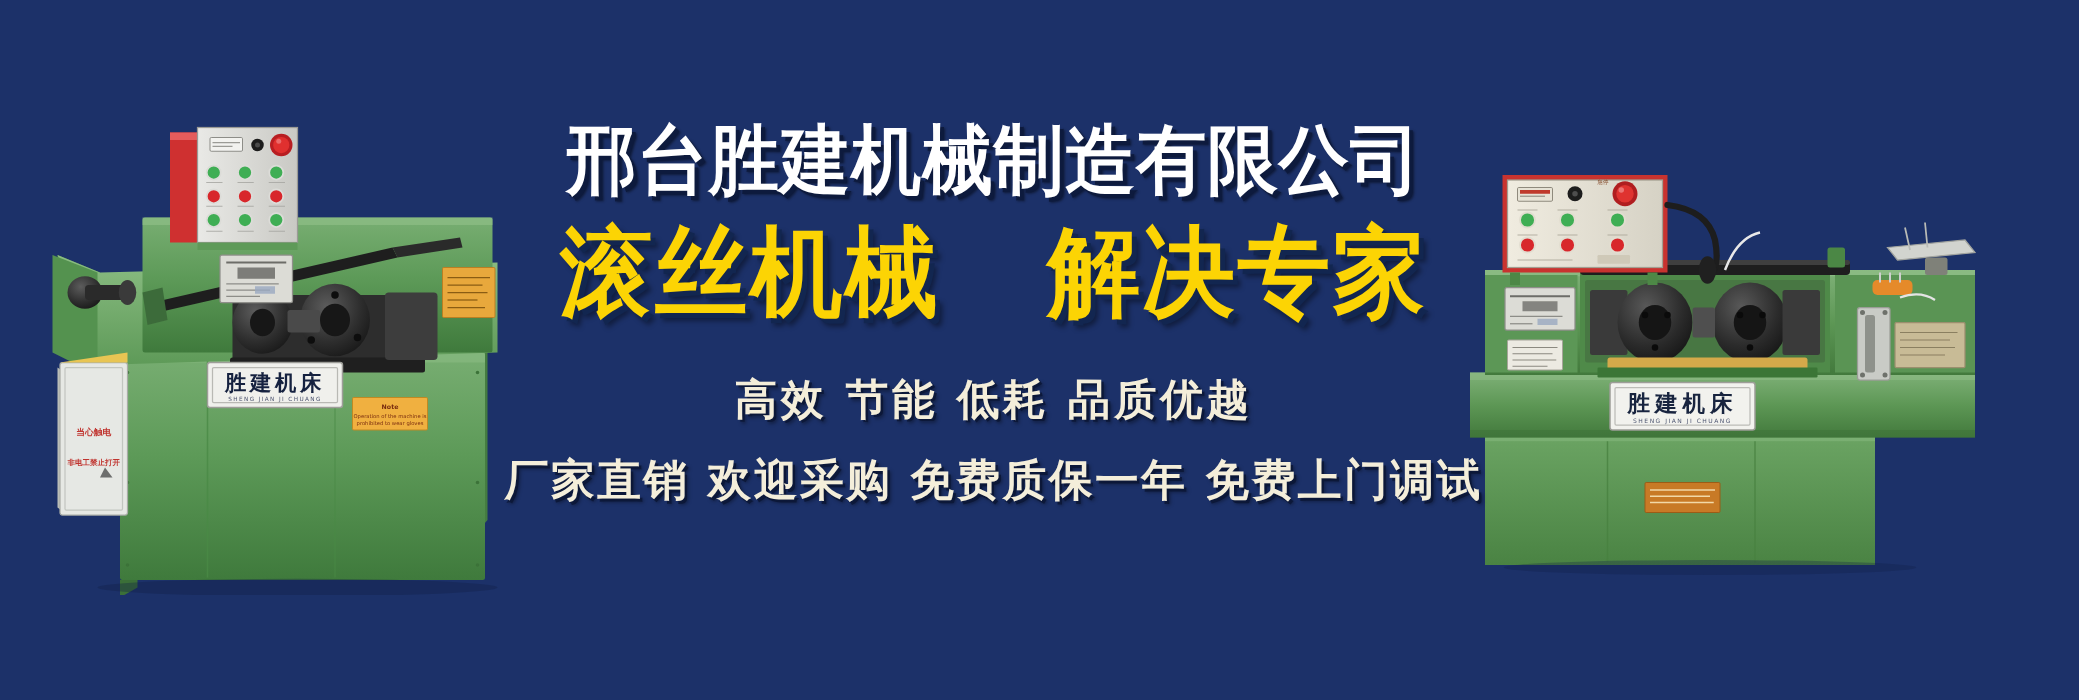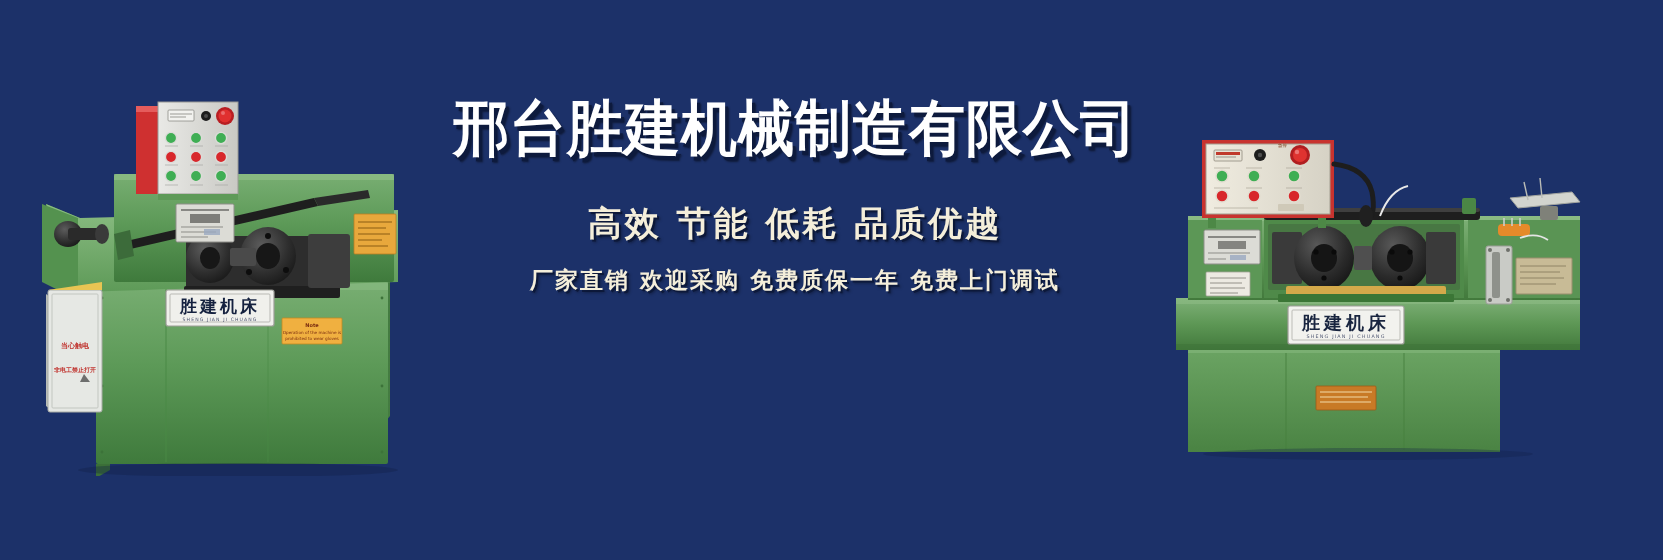--- a/index.html
+++ b/index.html
@@ -51,21 +51,21 @@
   .sub1{
     margin-top:42px;
     font-size:34px;font-weight:bold;
     color:#f4eeda;
     letter-spacing:3px;
     white-space:nowrap;
     text-shadow:2px 2px 0 rgba(10,20,50,.75), 3px 3px 3px rgba(0,0,0,.35);
   }
   .sub2{
     margin-top:18px;
-    font-size:23px;font-weight:bold;
+    font-size:35px;font-weight:bold;
     color:#f4eeda;
     letter-spacing:2px;
     white-space:nowrap;
     text-shadow:2px 2px 0 rgba(10,20,50,.75), 3px 3px 3px rgba(0,0,0,.35);
   }
 
   
   .machine-left{
     position:absolute;left:18px;top:86px;width:410px;height:390px;z-index:3;
   }
@@ -417,18 +417,23 @@
         <text x="178" y="218" font-family="DejaVu Sans, sans-serif" font-size="4.8" fill="#4d5570" text-anchor="middle" letter-spacing="1.2">SHENG JIAN JI CHUANG</text>
       </g>
 
       <ellipse cx="200" cy="334" rx="165" ry="6" fill="#101f44" opacity=".3"></ellipse>
     </svg>
   </div>
 
   <div class="text-stack">
     <div class="company-name">邢台胜建机械制造有限公司</div>
 
+    <div class="headline">
+      <span>滚丝机械</span>
+      <span class="gap"></span>
+      <span>解决专家</span>
+    </div>
 
     <div class="sub1">高效  节能  低耗  品质优越</div>
     <div class="sub2">厂家直销  欢迎采购  免费质保一年  免费上门调试</div>
   </div>
 
 </div>
 
 </body></html>

